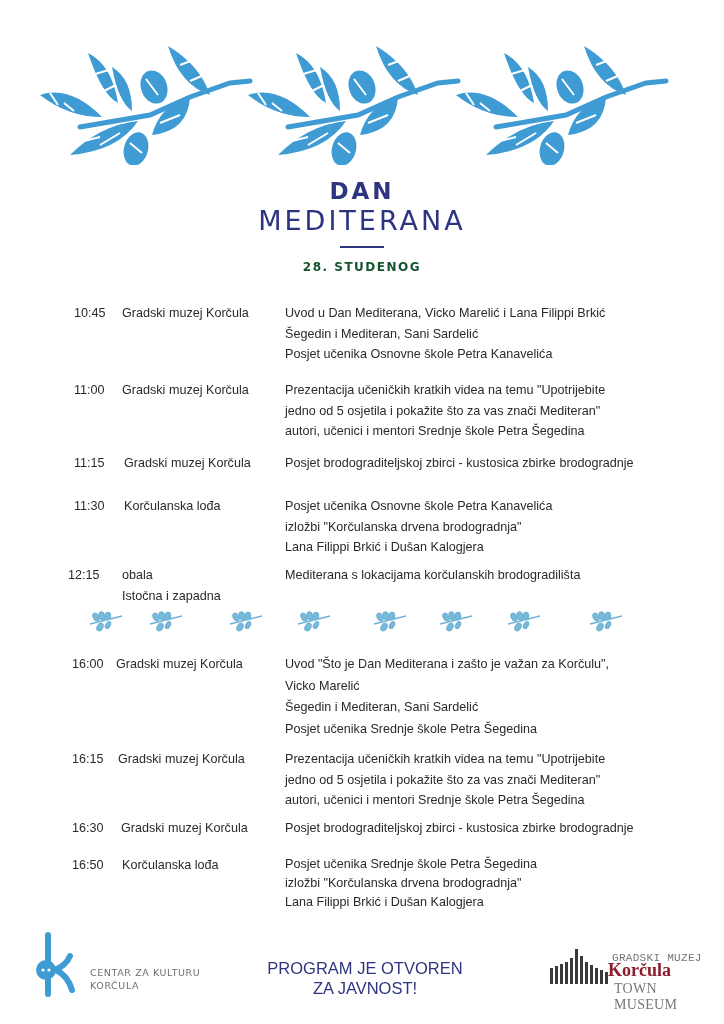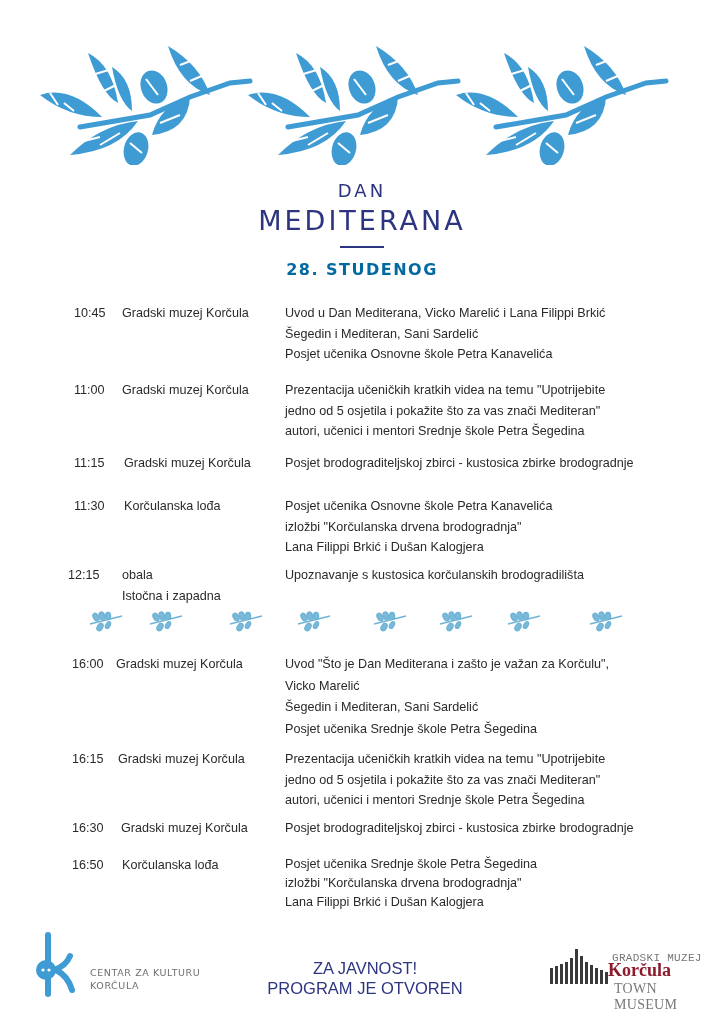--- a/index.html
+++ b/index.html
@@ -1,23 +1,23 @@
 <!DOCTYPE html>
 <html><head>
 <meta charset="utf-8">
 <style>
   html, body { margin: 0; padding: 0; background: #ffffff; }
   body { width: 724px; height: 1024px; position: relative; overflow: hidden;
          font-family: "Liberation Sans", sans-serif; color: #2f2f2f; }
   .branch-band { position: absolute; left: 30px; top: 40px; width: 660px; height: 125px; }
   .title-block { position: absolute; left: 0; top: 176px; width: 724px; text-align: center; color: #2e3580; }
-  .title-line1 { font-family: "DejaVu Sans", sans-serif; font-size: 18px; letter-spacing: 3px; line-height: 30px; font-weight: normal; }
+  .title-line1 { font-family: "DejaVu Sans", sans-serif; font-size: 23px; letter-spacing: 3px; line-height: 30px; font-weight: bold; }
   .title-line2 { font-family: "DejaVu Sans", sans-serif; font-size: 27px; letter-spacing: 3px; line-height: 30px; font-weight: normal; }
   .title-rule { width: 44px; height: 2px; background: #2e3580; margin: 10px auto 12px auto; }
-  .title-date { font-family: "DejaVu Sans", sans-serif; font-size: 16px; letter-spacing: 1.5px; font-weight: bold; color: #0369a1; }
+  .title-date { font-family: "DejaVu Sans", sans-serif; font-size: 12px; letter-spacing: 1.5px; font-weight: bold; color: #14532d; }
 
   .events { position: absolute; left: 0; top: 0; width: 724px; }
   .event { position: absolute; left: 0; width: 724px; font-size: 12.6px; line-height: 20.5px; color: #2a2a2a; }
   .event .time { position: absolute; left: 74px; }
   .event .loc  { position: absolute; left: 122px; width: 150px; }
   .event .desc { position: absolute; left: 285px; width: 400px; }
   .event .desc div { white-space: nowrap; }
 
   .divider { position: absolute; left: 80px; top: 608px; width: 560px; height: 28px; }
   .divider .sprig { position: absolute; top: 0; width: 36px; height: 24px; }
@@ -114,21 +114,21 @@
     </div>
   </div>
 
   <div class="event" style="top:565px">
     <div class="time" style="left:68px">12:15</div>
     <div class="loc" style="left:122px">
       <div>obala</div>
       <div>Istočna i zapadna</div>
     </div>
     <div class="desc">
-      <div>Upoznavanje s kustosica korčulanskih brodogradilišta</div>
+      <div>Mediterana s lokacijama korčulanskih brodogradilišta</div>
     </div>
   </div>
 </div>
 
 <div class="divider">
   <svg class="sprig" style="left:8px" viewBox="0 0 36 24">
       <g stroke="#6fb3d6" stroke-width="1.5" fill="#7bbad9">
         <path d="M2 16 L34 8" fill="none"></path>
         <ellipse cx="8" cy="9" rx="2.5" ry="4" transform="rotate(-30 8 9)"></ellipse>
         <ellipse cx="14" cy="8" rx="2.5" ry="4" transform="rotate(-20 14 8)"></ellipse>
@@ -266,22 +266,22 @@
     <circle cx="9" cy="38" r="1.6" fill="#ffffff"></circle>
     <circle cx="15" cy="38" r="1.6" fill="#ffffff"></circle>
   </svg>
   <div class="ck-text">
     <div>CENTAR ZA KULTURU</div>
     <div>KORČULA</div>
   </div>
 </div>
 
 <div class="footer-mid">
+  <div>PROGRAM JE OTVOREN</div>
   <div>ZA JAVNOST!</div>
-  <div>PROGRAM JE OTVOREN</div>
 </div>
 
 <div class="footer-right">
   <svg class="museum-sky" viewBox="0 0 62 38">
     <g fill="#3a3a3a">
       <rect x="2" y="20" width="3" height="16"></rect>
       <rect x="7" y="18" width="3" height="18"></rect>
       <rect x="12" y="16" width="3" height="20"></rect>
       <rect x="17" y="14" width="3" height="22"></rect>
       <rect x="22" y="10" width="3" height="26"></rect>

